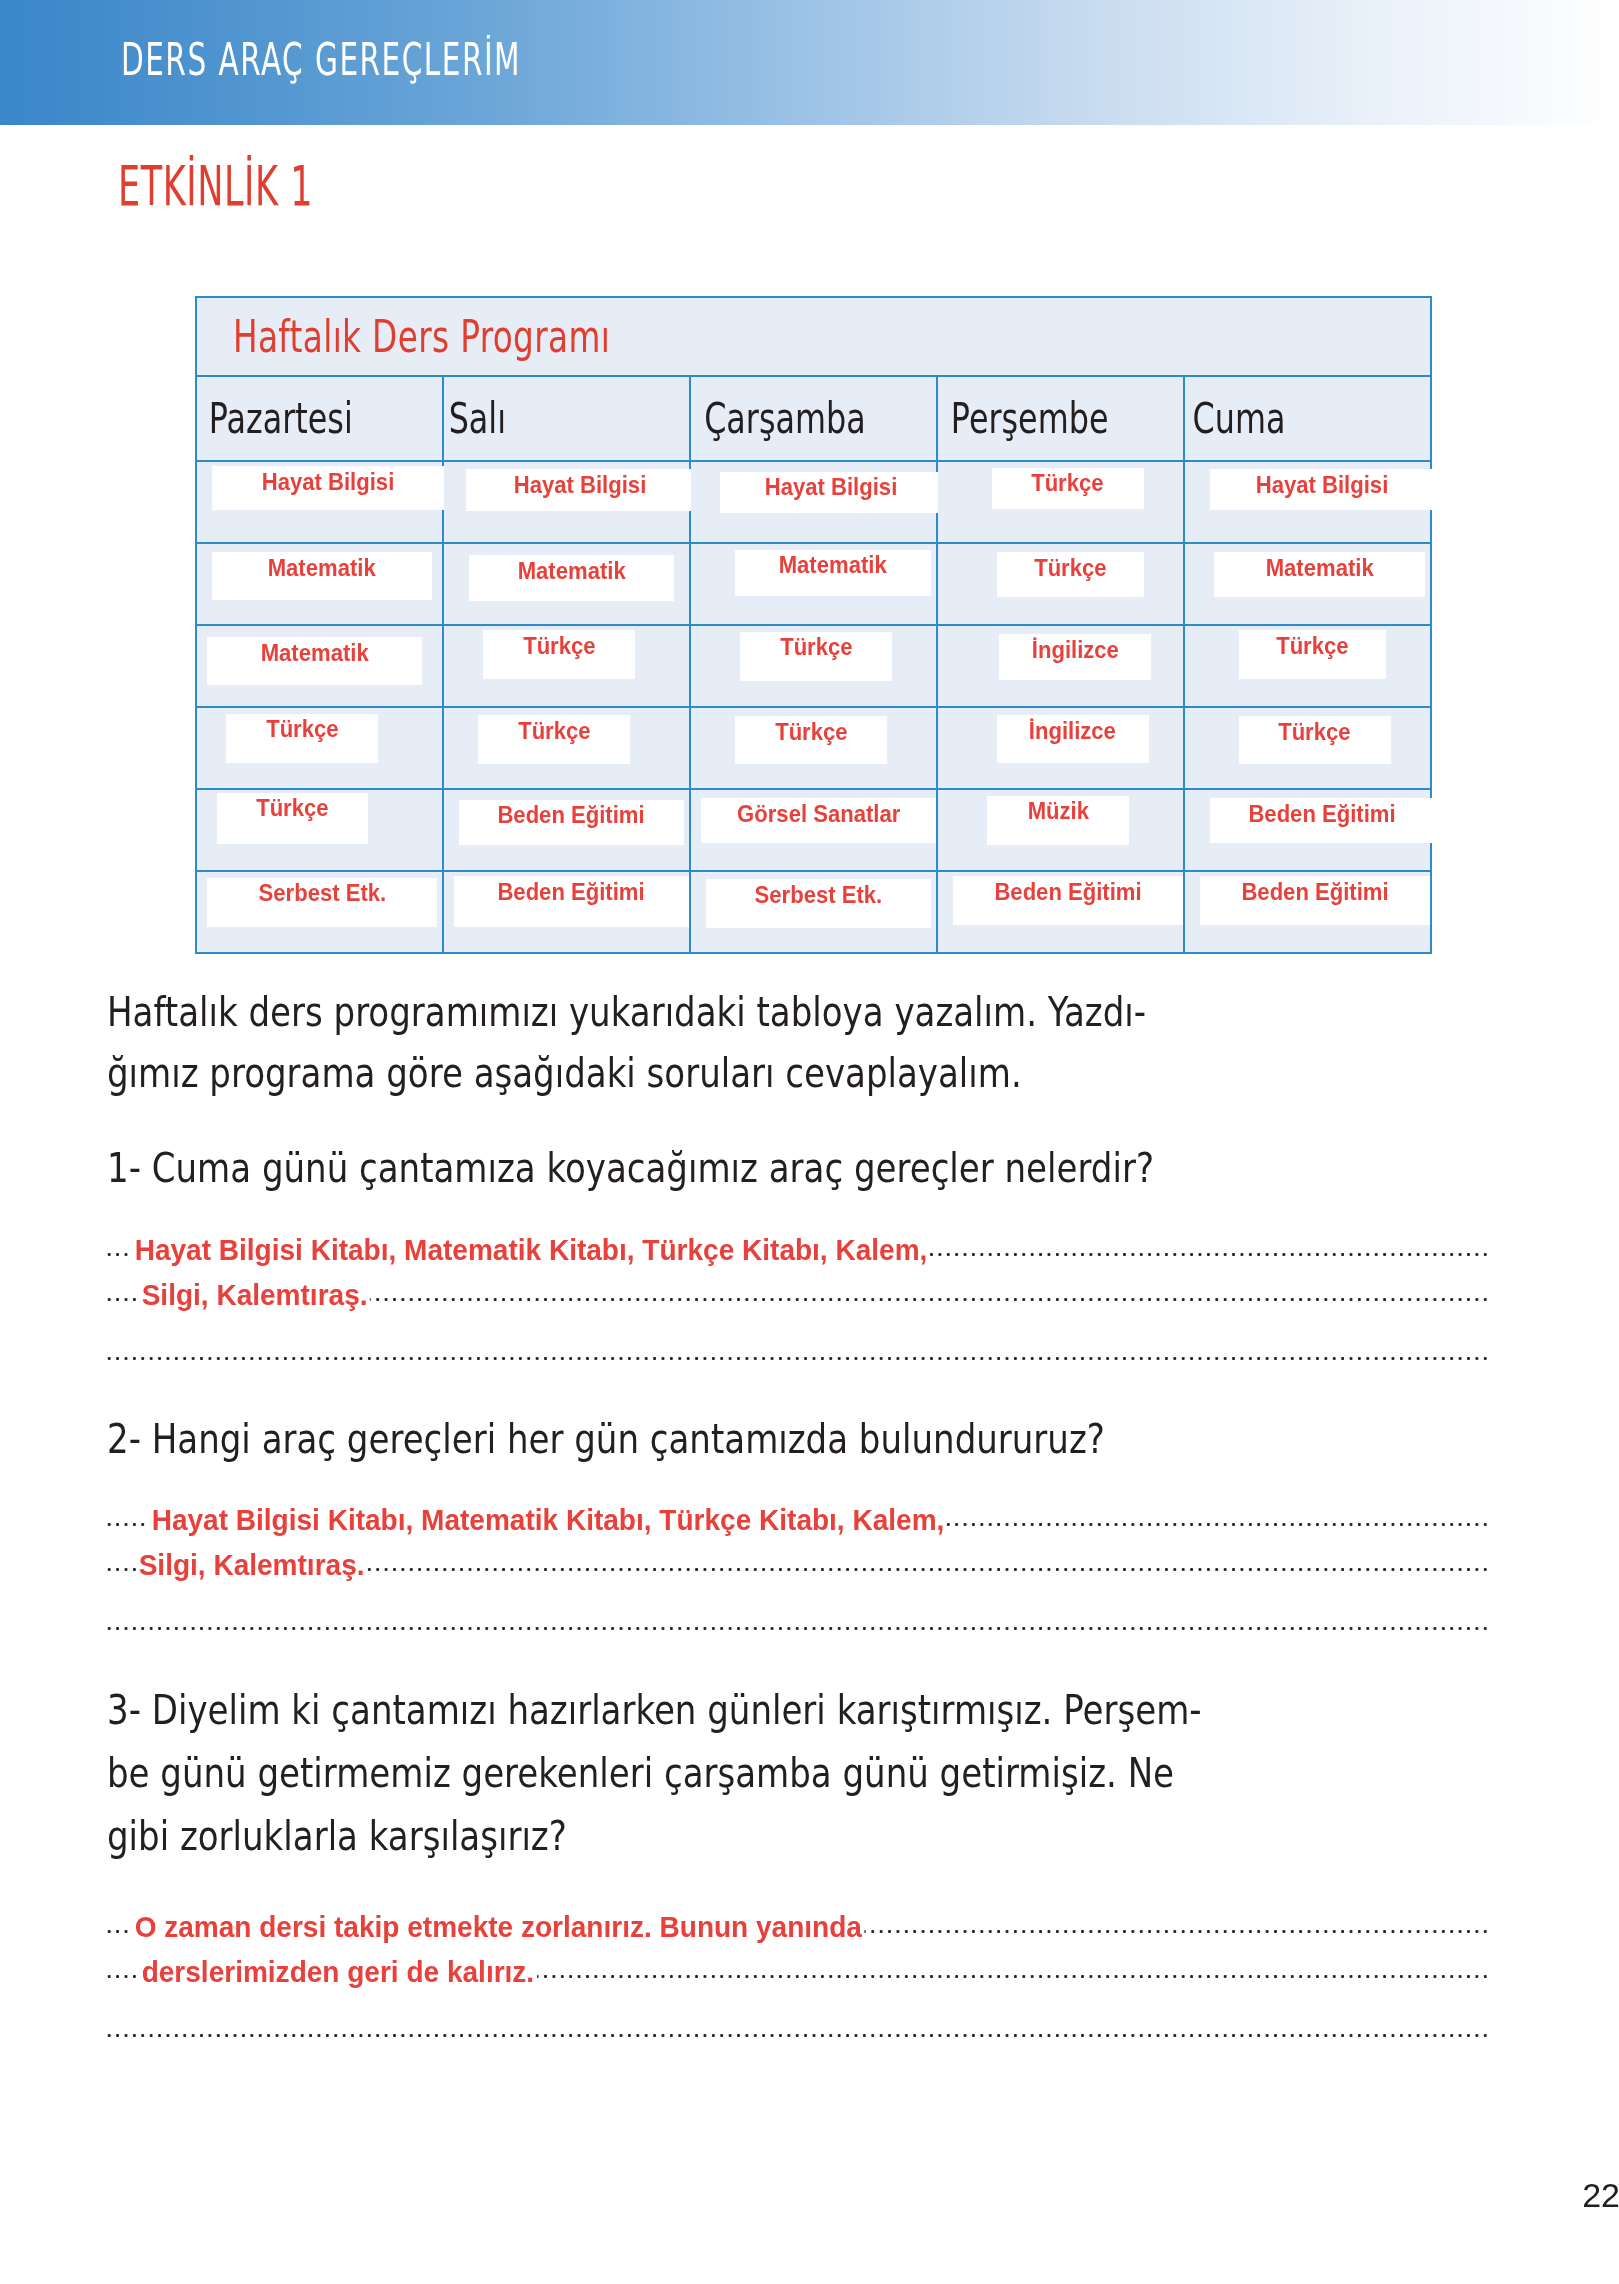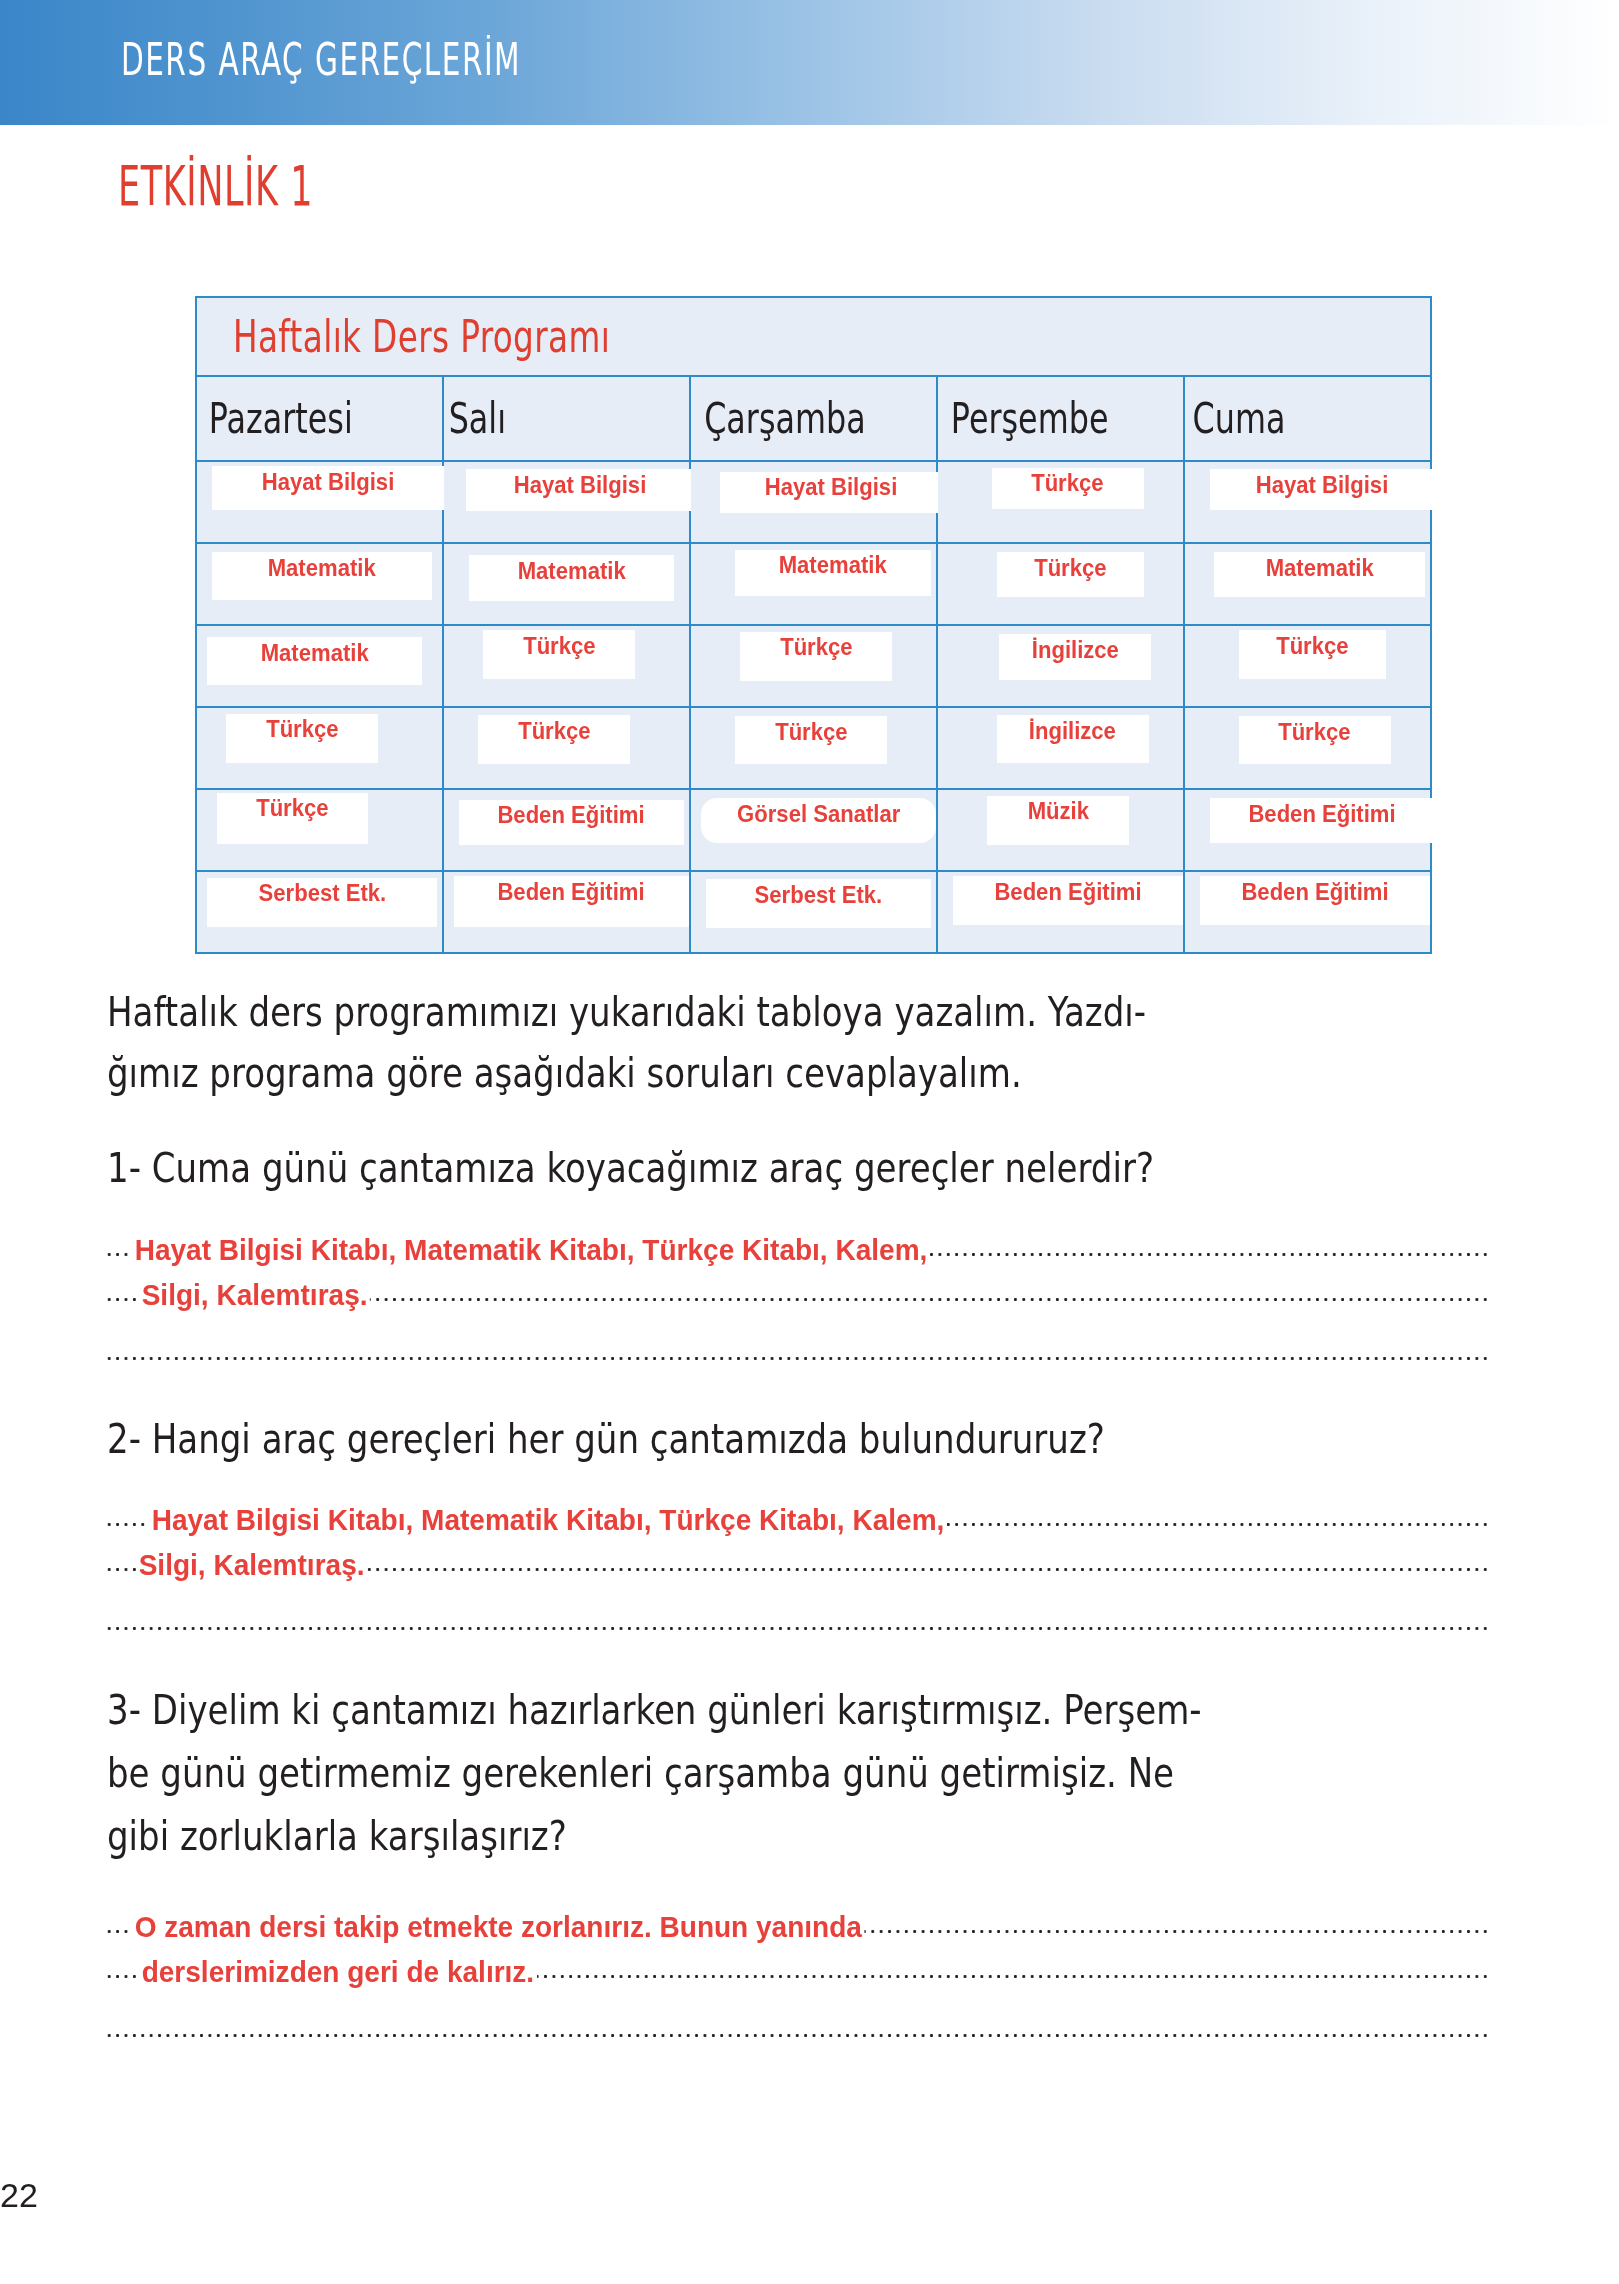--- a/index.html
+++ b/index.html
@@ -179,21 +179,21 @@
     background: #ffffff;
     padding: 0 2.8px;
   }
 
   
   #page-number {
     position: absolute;
     left: 0;
     top: 2176px;
     width: 1620px;
-    text-align: left;
+    text-align: right;
     color: #231f20;
     font-family: "Liberation Sans", sans-serif;
     font-size: 34px;
   }
 </style>
 </head>
 <body>
 
 <div id="header-band">
   <div id="header-title">DERS ARAÇ GEREÇLERİM</div>
@@ -326,21 +326,21 @@
           <div class="note" style="left: 8%; top: 2.8px; width: 62%; height: 51px;">
             <span class="note-text">Türkçe</span>
           </div>
         </td>
         <td class="lesson-cell">
           <div class="note" style="left: 6%; top: 9.8px; width: 92%; height: 45px;">
             <span class="note-text">Beden Eğitimi</span>
           </div>
         </td>
         <td class="lesson-cell">
-          <div class="note" style="left: 4%; top: 8.4px; width: 96%; height: 45px; border-radius: 16px;">
+          <div class="note" style="left: 4%; top: 8.4px; width: 96%; height: 45px;">
             <span class="note-text">Görsel Sanatlar</span>
           </div>
         </td>
         <td class="lesson-cell">
           <div class="note" style="left: 20%; top: 5.6px; width: 58%; height: 49px;">
             <span class="note-text">Müzik</span>
           </div>
         </td>
         <td class="lesson-cell">
           <div class="note" style="left: 10%; top: 8.4px; width: 92%; height: 45px;">

